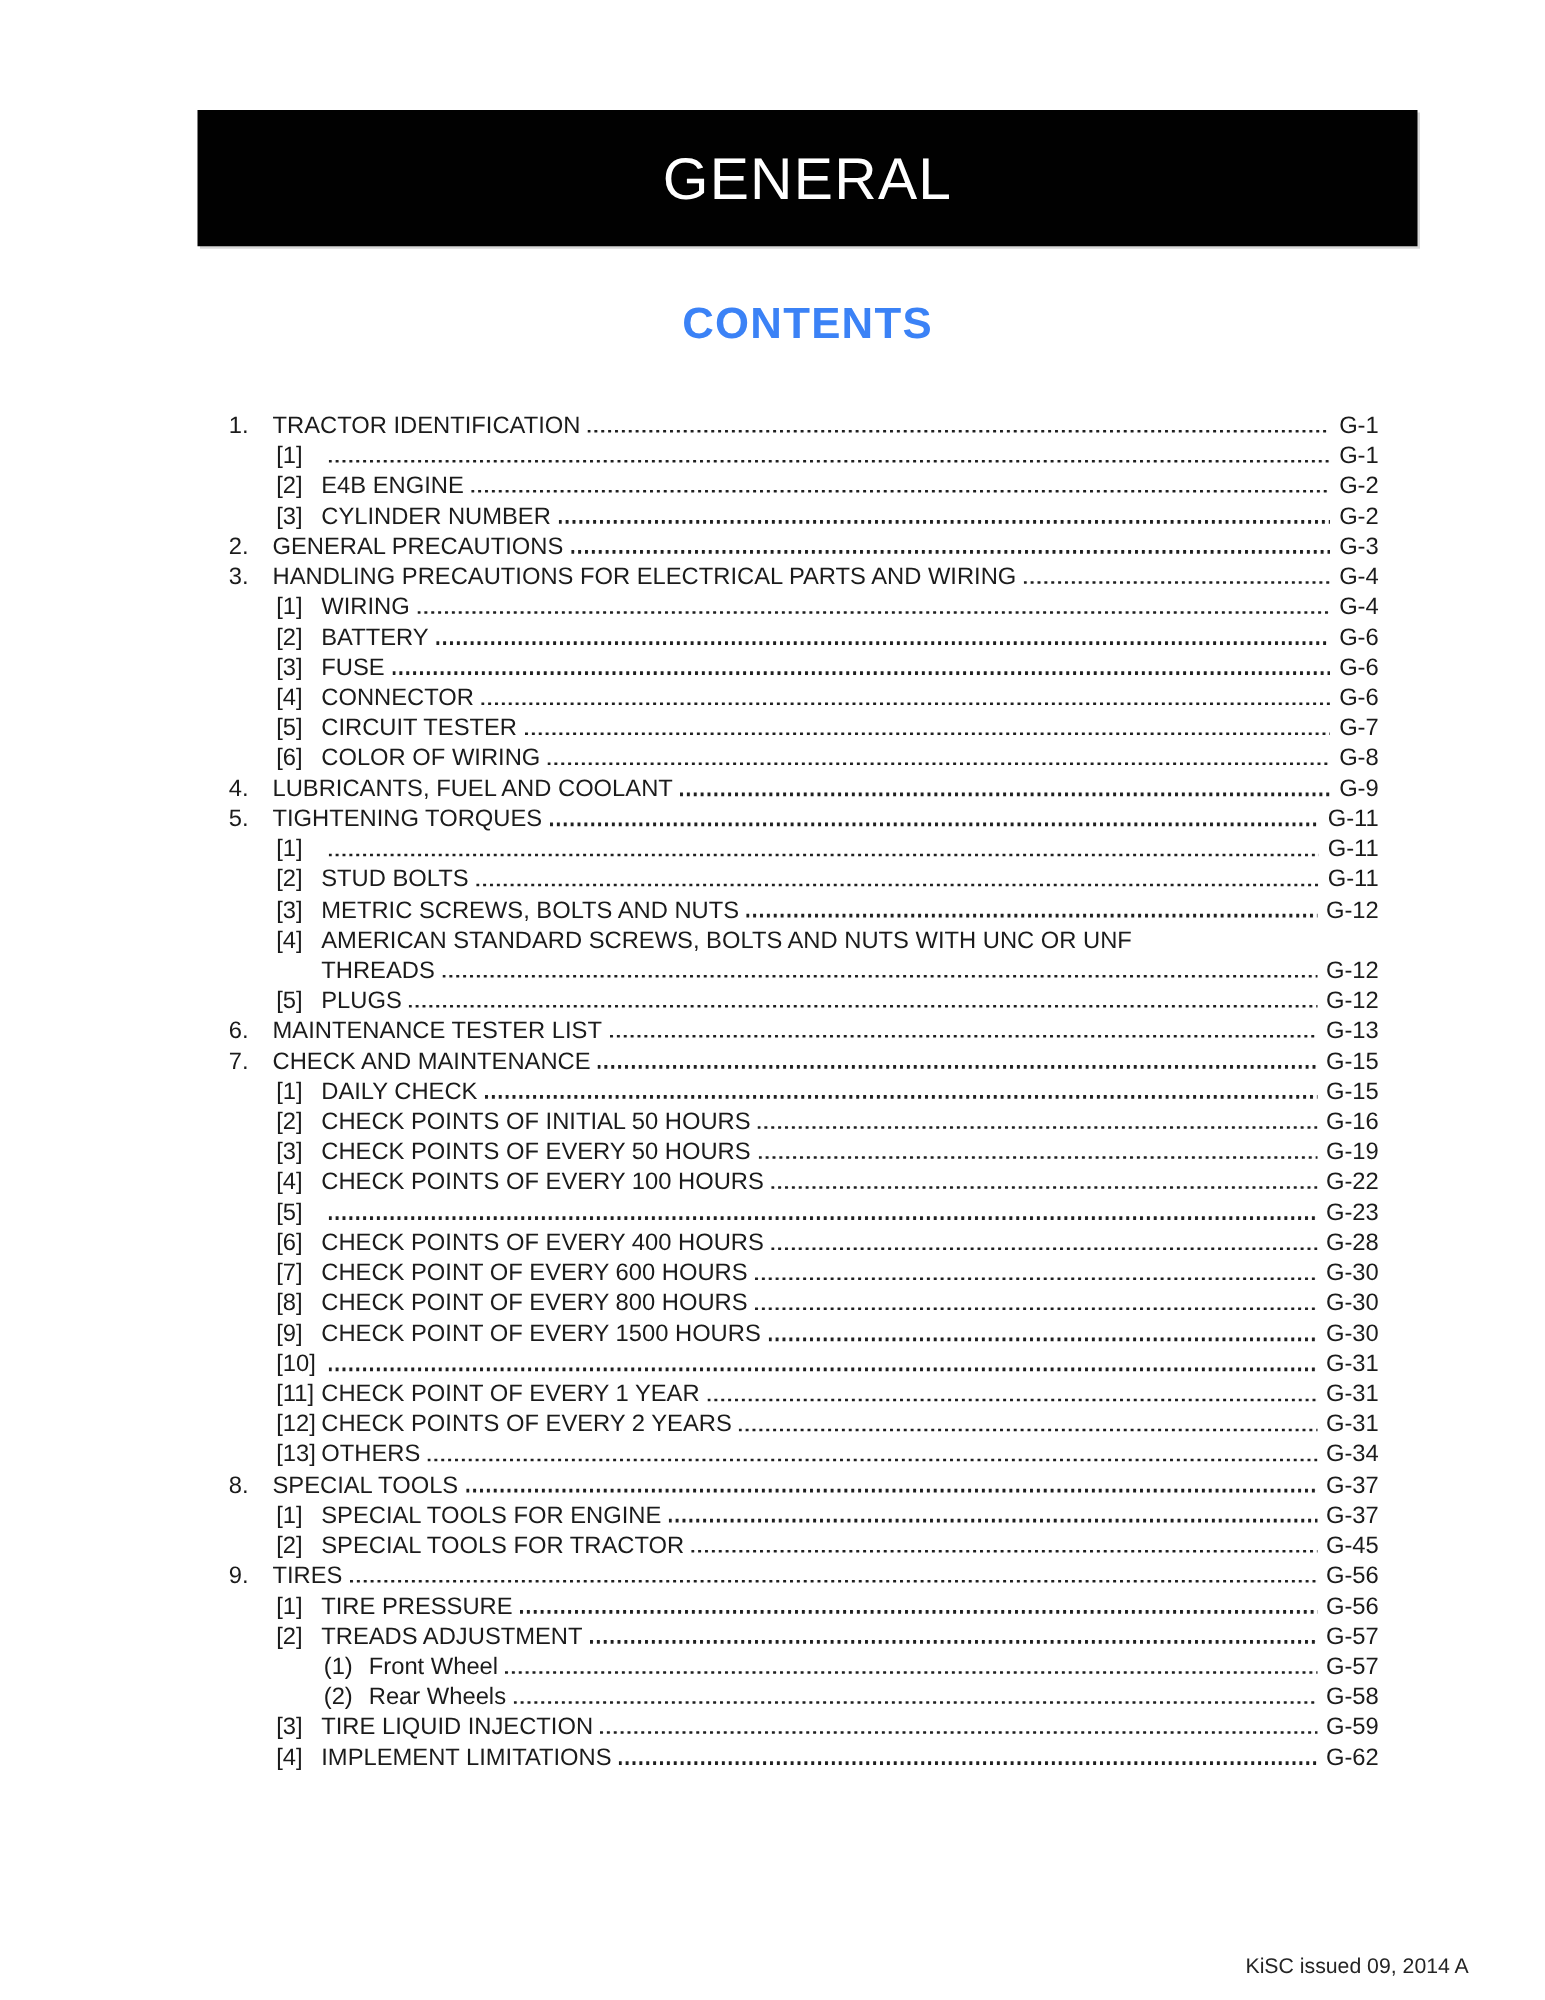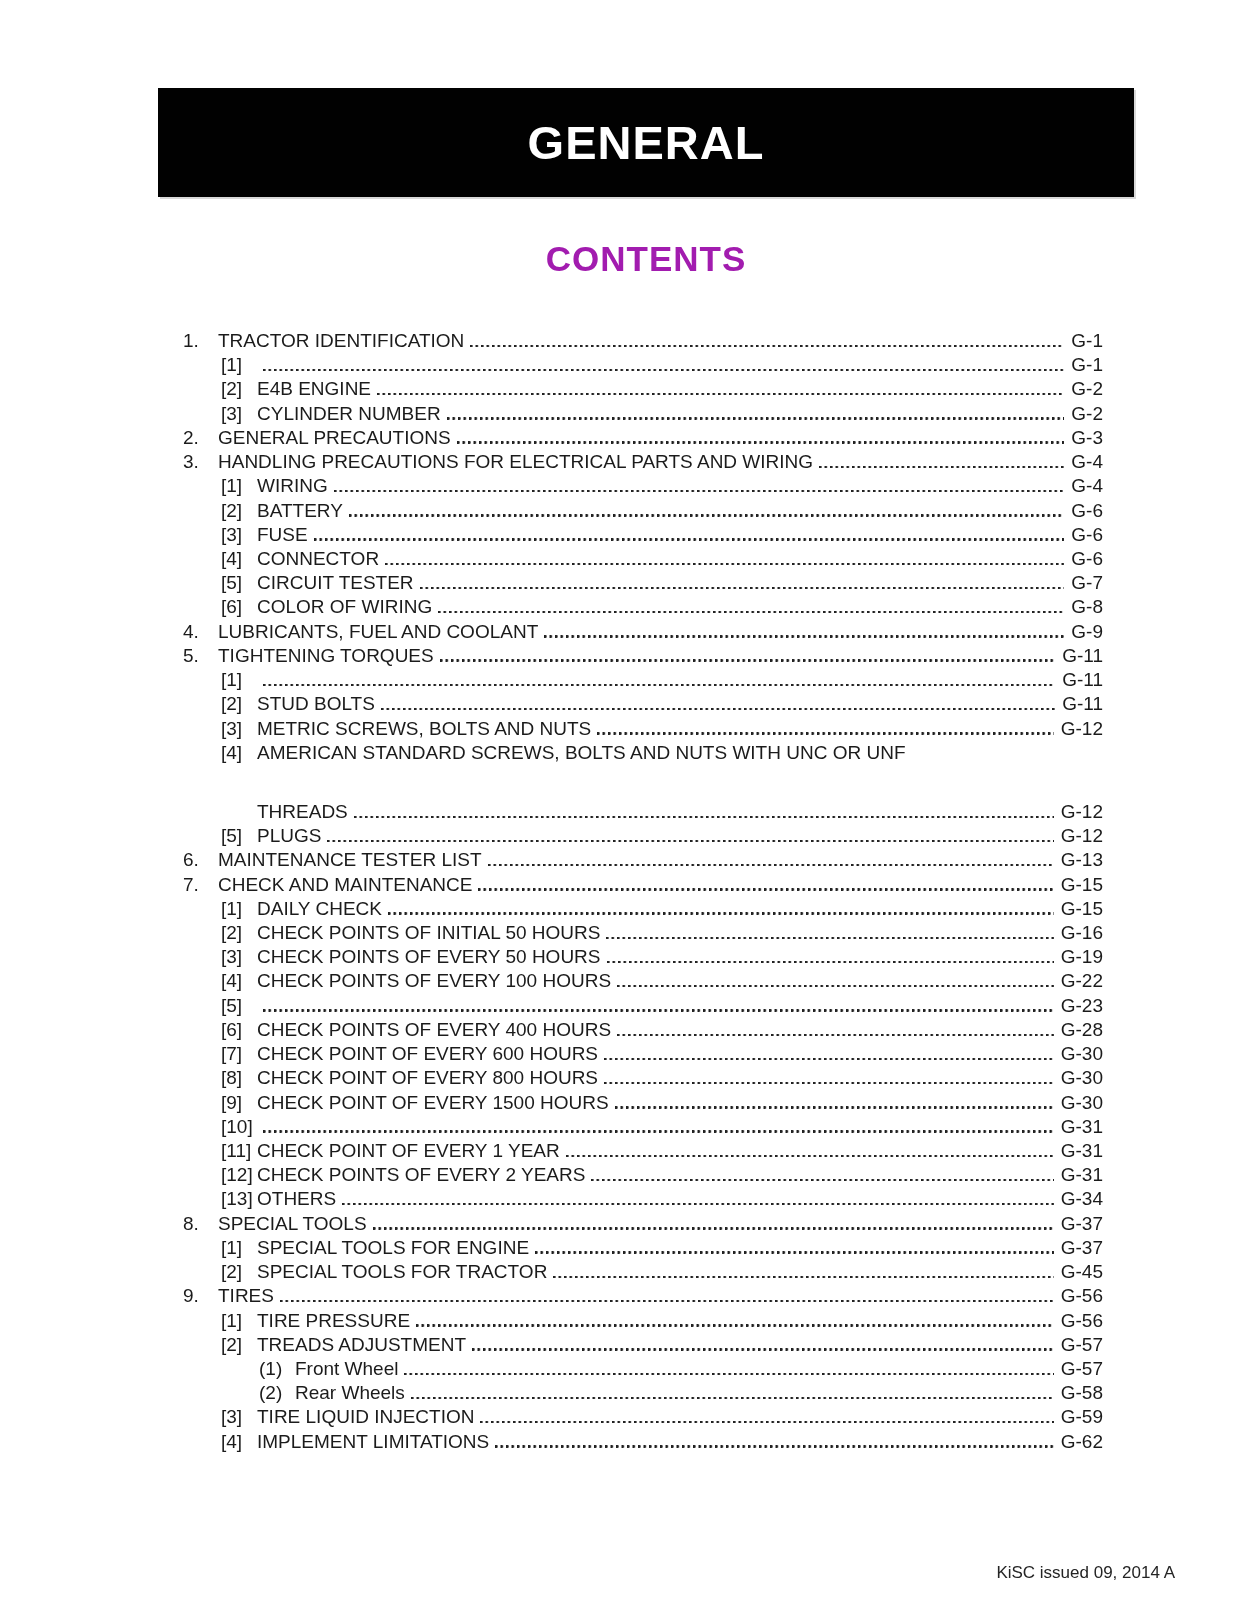--- a/index.html
+++ b/index.html
@@ -20,57 +20,57 @@
     height: 109px;
     background: #010101;
     display: flex;
     align-items: center;
     justify-content: center;
     box-shadow: 2px 2px 0 rgba(0,0,0,0.15);
   }
   .banner-title {
     color: #ffffff;
     font-size: 47px;
-    font-weight: bold;
+    font-weight: normal;
     letter-spacing: 1px;
     line-height: 1;
     margin: 0;
   }
   .contents-title {
     position: absolute;
     left: 158px;
     top: 239px;
     width: 976px;
     margin: 0;
     text-align: center;
     font-size: 35px;
     font-weight: bold;
     letter-spacing: 1px;
-    color: #a21caf;
+    color: #3b82f6;
   }
   .toc {
     position: absolute;
     left: 183px;
     top: 329px;
     width: 920px;
     font-size: 19px;
   }
   .row {
     display: flex;
     align-items: baseline;
     height: 24.22px;
     line-height: 24.22px;
     white-space: nowrap;
   }
   .row .lbl { flex: 0 0 35px; }
   .row.l2 { padding-left: 38px; }
   .row.l2 .lbl { flex: 0 0 36px; }
   .row.l3 { padding-left: 76px; }
   .row.l3 .lbl { flex: 0 0 36px; }
-  .row.cont { padding-left: 74px; margin-top: 35px; }
+  .row.cont { padding-left: 74px; }
   .row .ttl { flex: 0 0 auto; }
   .dots {
     flex: 1 1 auto;
     height: 2.4px;
     margin: 0 7px 0 6px;
     background-image: radial-gradient(circle at 1.2px 1.2px, #1f1f1f 1.15px, rgba(0,0,0,0) 1.6px);
     background-size: 5.5px 2.4px;
     background-repeat: repeat-x;
     background-position: left bottom;
   }

